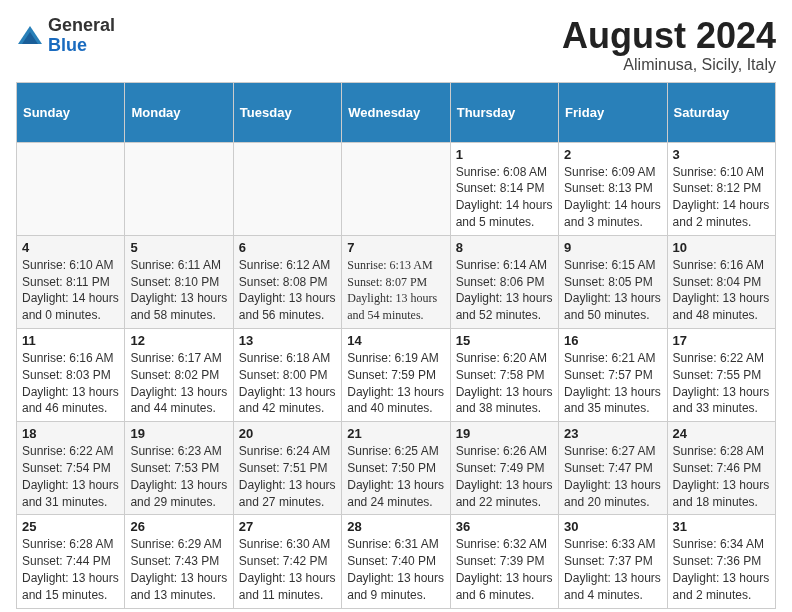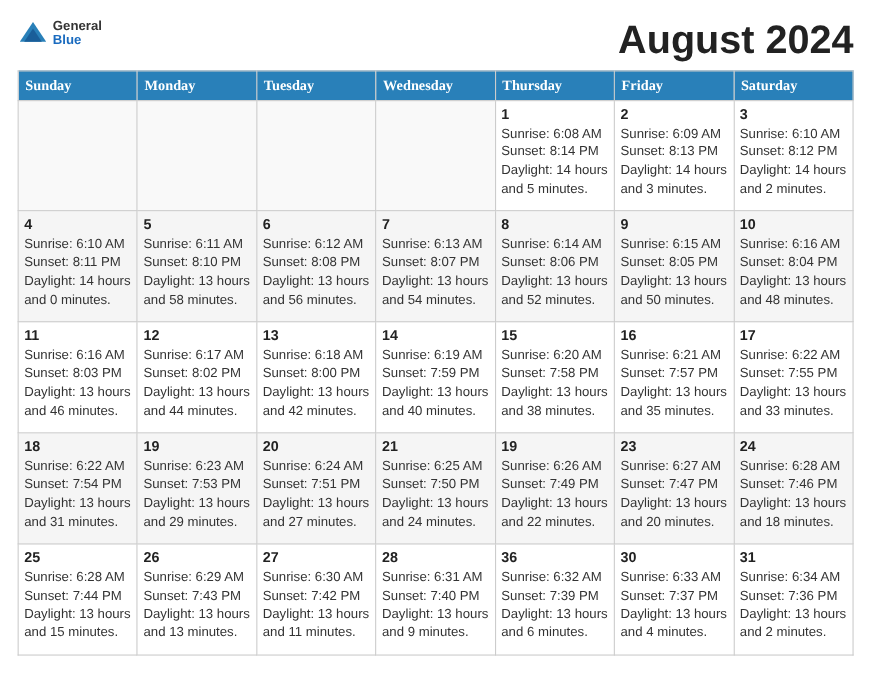--- a/index.html
+++ b/index.html
@@ -22,21 +22,21 @@
       justify-content: space-between;
       align-items: flex-start;
       margin-bottom: 8px;
     }
     .logo {
       display: flex;
       align-items: center;
       gap: 4px;
     }
     .logo-text {
-      font-size: 12px;
+      font-size: 18px;
       font-weight: bold;
       line-height: 1.1;
     }
     .logo-general { color: #333; }
     .logo-blue { color: #1a6bbf; }
     .logo-icon {
       width: 28px;
       height: 28px;
     }
     .title-block {
@@ -55,25 +55,24 @@
     .calendar {
       flex: 1;
       border-collapse: collapse;
       width: 100%;
       table-layout: fixed;
     }
     .calendar th {
       background-color: #2980b9;
       color: white;
       text-align: left;
-      padding: 5px 6px;
+      padding: 22px 6px;
       font-size: 13px;
       font-weight: bold;
       border: 1px solid #ccc;
-      font-family: Liberation Serif, serif;
     }
     .calendar td {
       border: 1px solid #ccc;
       vertical-align: top;
       padding: 4px 5px;
       font-size: 10px;
       color: #333;
       height: 80px;
       background: #fff;
     }
@@ -110,20 +109,21 @@
         <polygon points="14,4 26,22 2,22" fill="#2980b9"></polygon>
         <polygon points="14,10 22,22 6,22" fill="#1a5e99"></polygon>
       </svg>
       <div class="logo-text">
         <span class="logo-general">General</span><br>
         <span class="logo-blue">Blue</span>
       </div>
     </div>
     <div class="title-block">
       <div class="month-year">August 2024</div>
+      <div class="location">Aliminusa, Sicily, Italy</div>
     </div>
   </div>
 
   <table class="calendar">
     <thead>
       <tr>
       <th>Sunday</th>
           <th>Monday</th>
           <th>Tuesday</th>
           <th>Wednesday</th>
@@ -177,21 +177,21 @@
           </td>
           <td>
             <div class="day-number">6</div>
             <div class="day-info" style="white-space: pre-line;">Sunrise: 6:12 AM
 Sunset: 8:08 PM
 Daylight: 13 hours
 and 56 minutes.</div>
           </td>
           <td>
             <div class="day-number">7</div>
-            <div class="day-info" style="white-space: pre-line;">Sunrise: 6:13 AM
+            <div class="day-info" style="white-space: pre-line; font-family: Liberation Serif, serif;">Sunrise: 6:13 AM
 Sunset: 8:07 PM
 Daylight: 13 hours
 and 54 minutes.</div>
           </td>
           <td>
             <div class="day-number">8</div>
             <div class="day-info" style="white-space: pre-line;">Sunrise: 6:14 AM
 Sunset: 8:06 PM
 Daylight: 13 hours
 and 52 minutes.</div>

